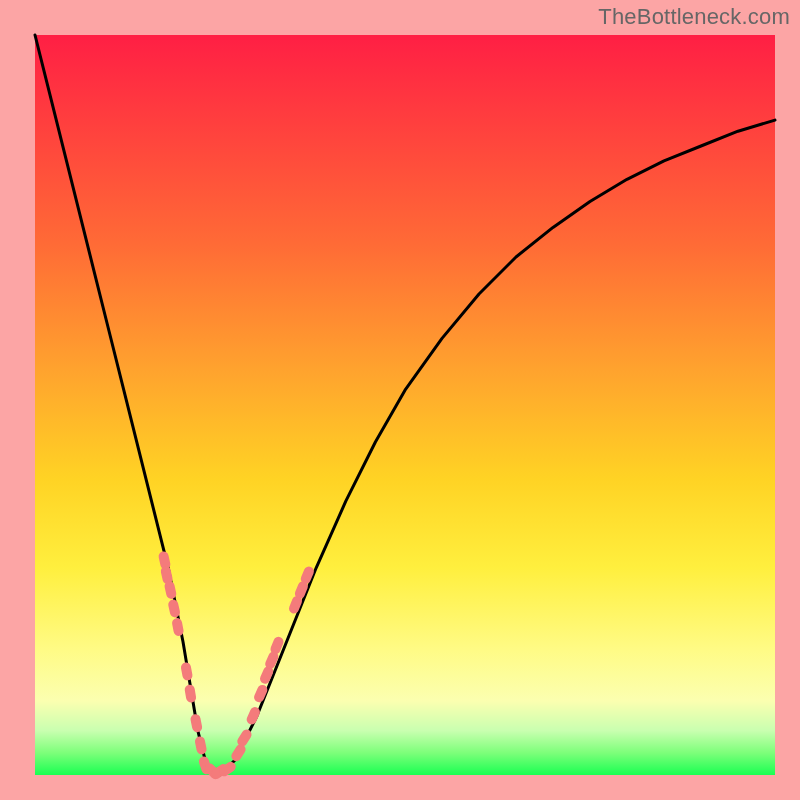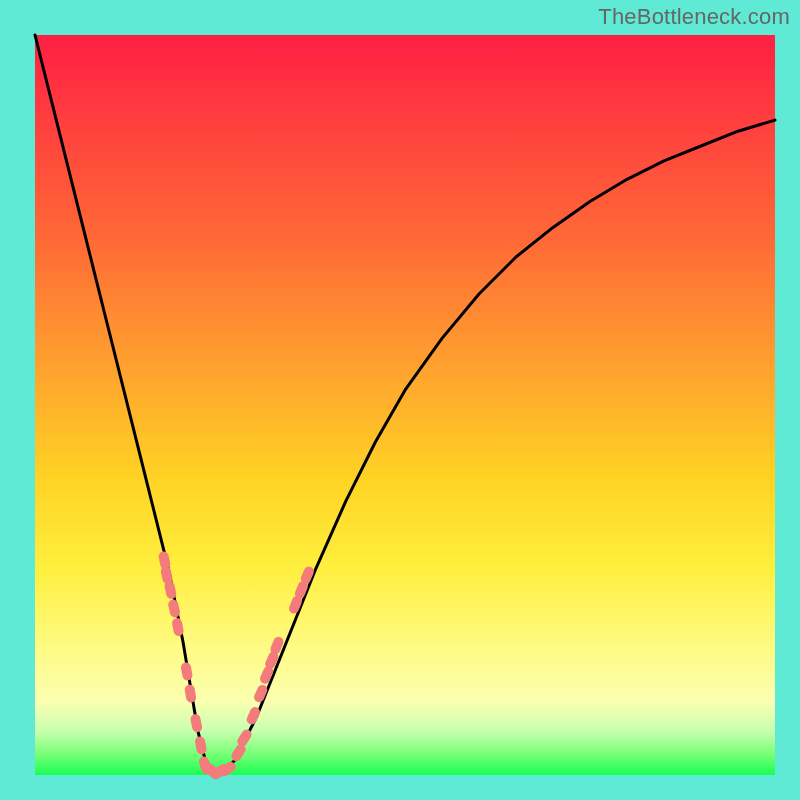--- a/index.html
+++ b/index.html
@@ -10,21 +10,21 @@
     background: #000;
     overflow: hidden;
     font-family: Arial, Helvetica, sans-serif;
   }
   .frame {
     position: absolute;
     left: 0;
     top: 0;
     width: 800px;
     height: 800px;
-    background: #5eead4;
+    background: #fca5a5;
   }
   .plot-area {
     position: absolute;
     left: 35px;
     top: 35px;
     width: 740px;
     height: 740px;
     
     background: linear-gradient(
       to bottom,

